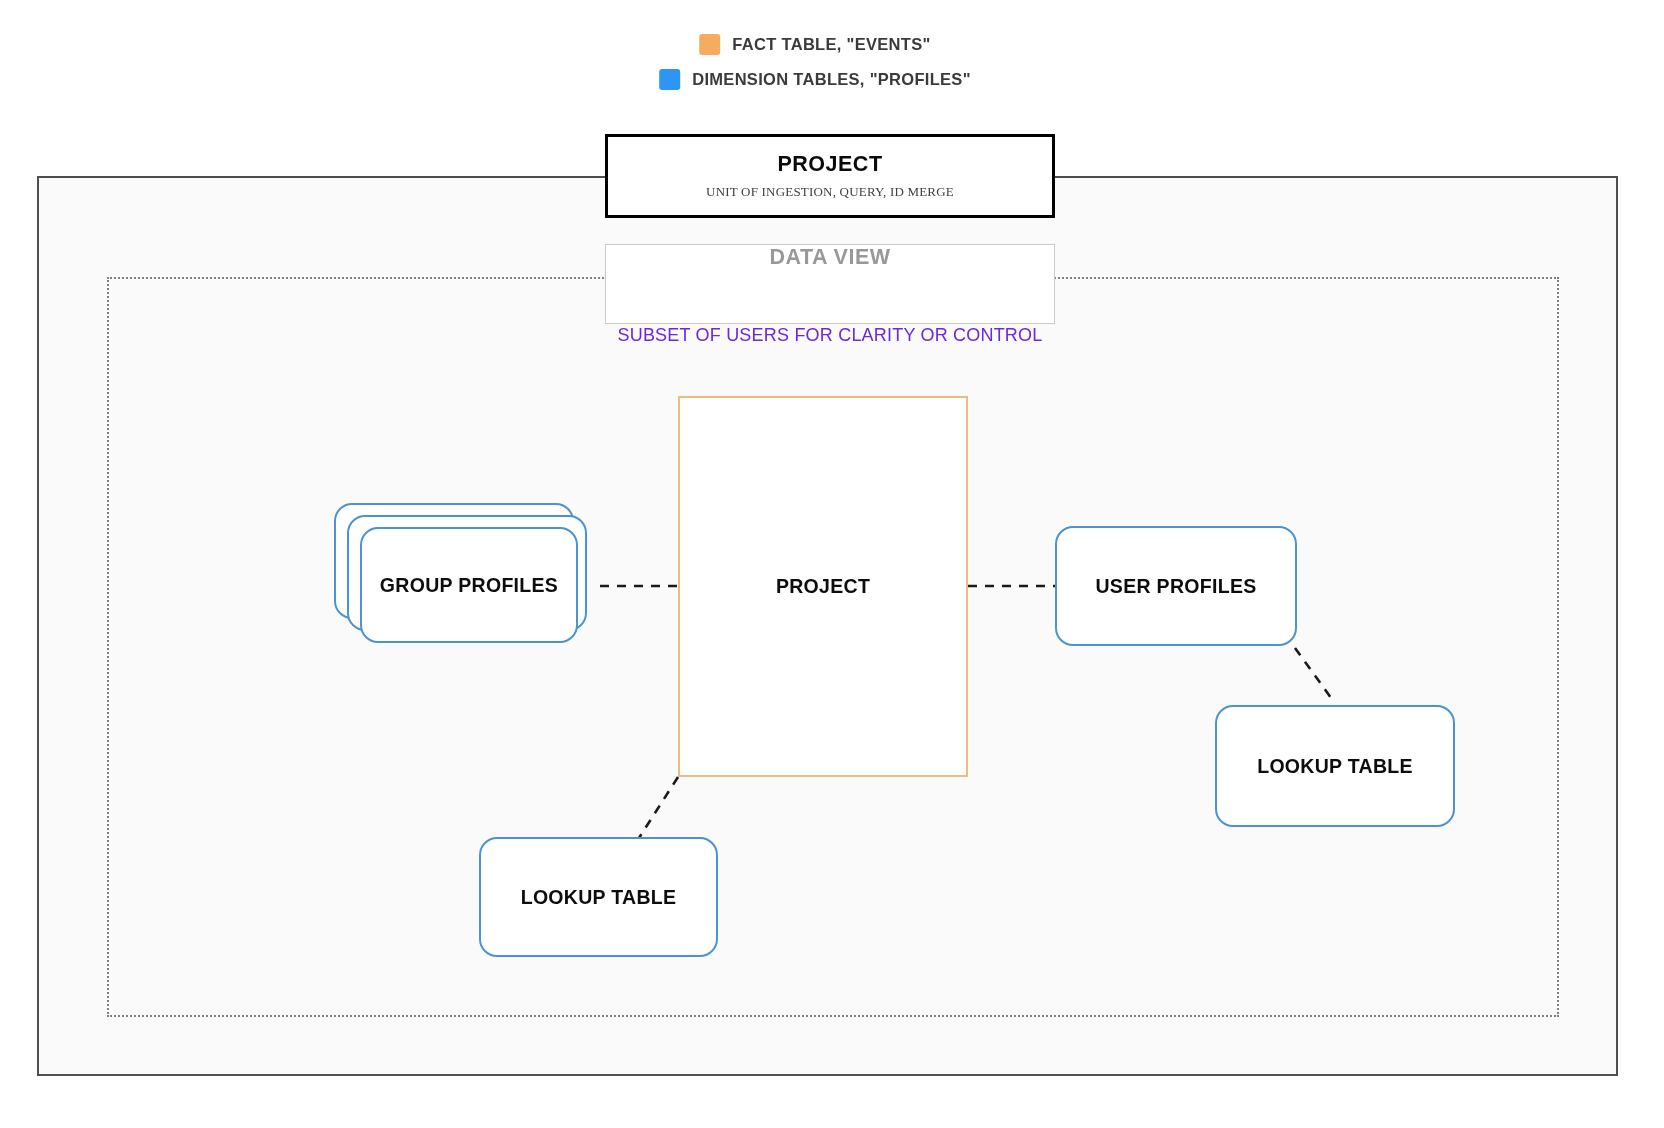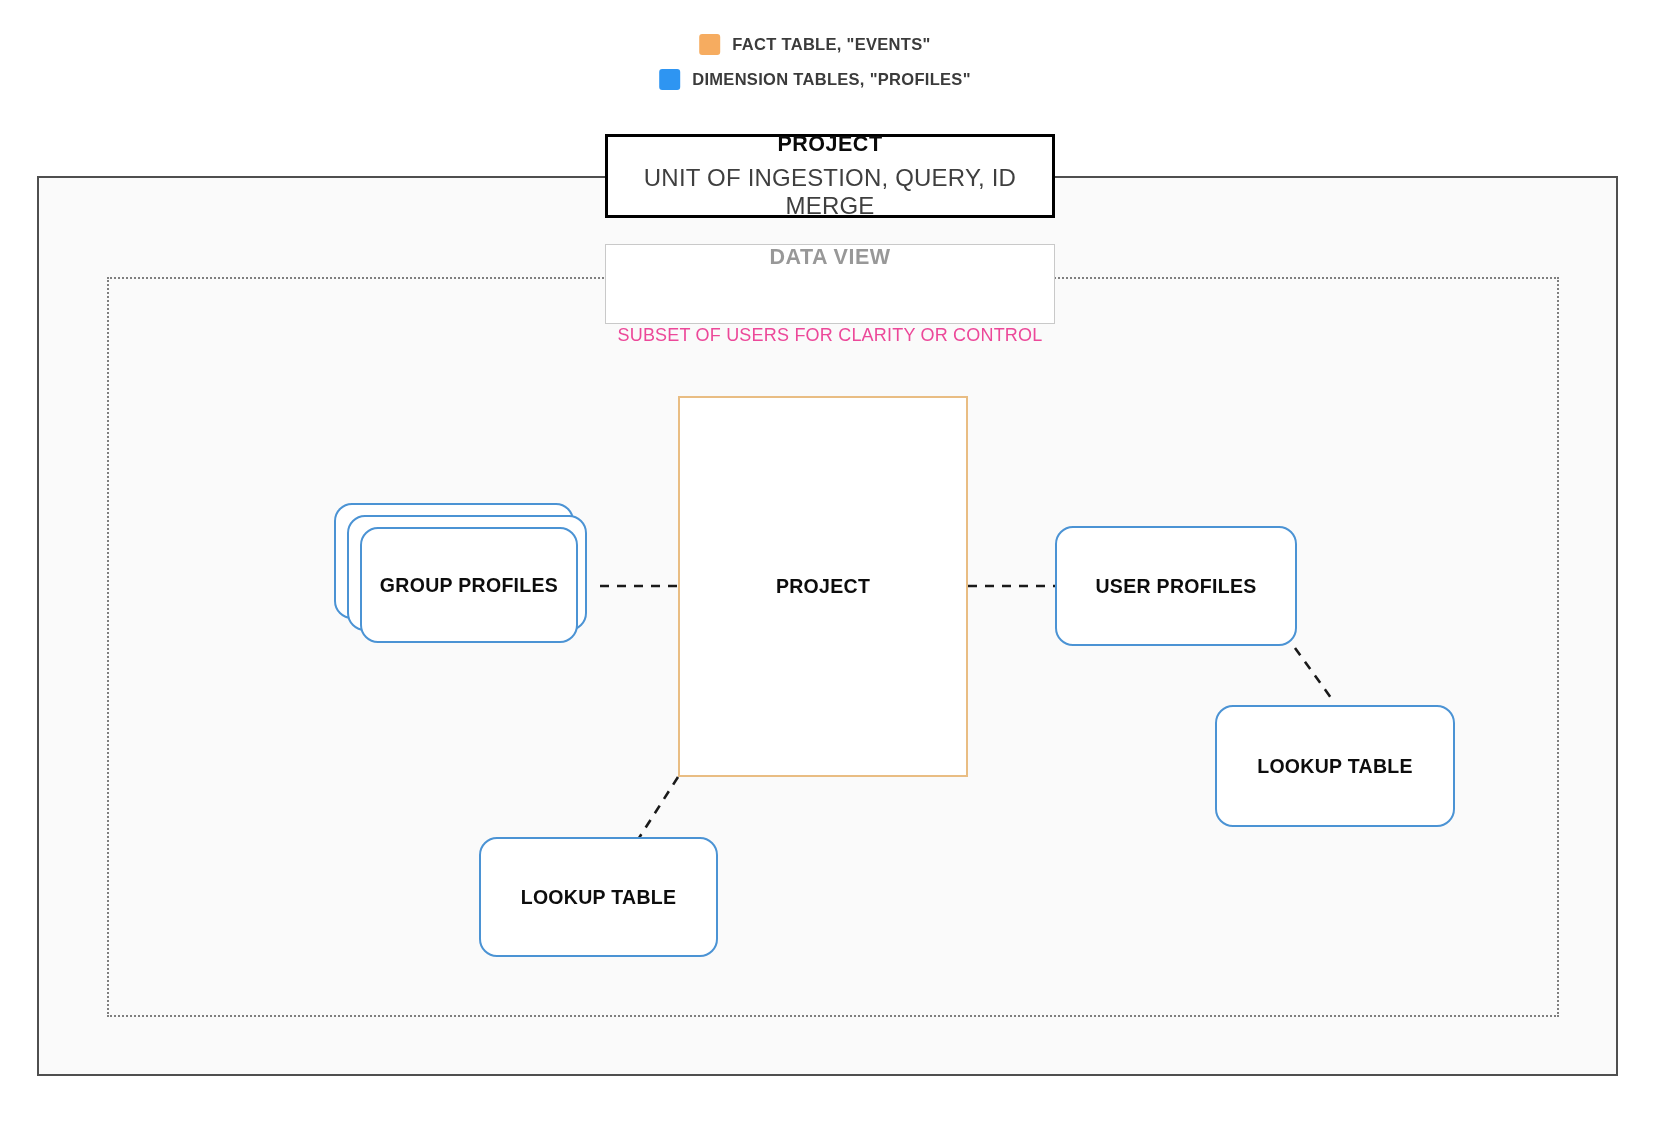--- a/index.html
+++ b/index.html
@@ -80,40 +80,41 @@
     border: 3px solid #000000;
     z-index: 5;
   }
   .project-title {
     font-size: 21.5px;
     font-weight: bold;
     letter-spacing: 0.5px;
     color: #0a0a0a;
   }
   .project-subtitle {
-    font-size: 24px;
+    font-size: 13px;
     color: #3f3f3f;
     letter-spacing: 0.2px;
+    font-family: Liberation Serif, serif;
   }
   .dataview-box {
     left: 605px; top: 244px;
     width: 450px; height: 80px;
     border: 1.5px solid #c9c9c9;
     z-index: 4;
     justify-content: space-between;
   }
   .dataview-title {
     font-size: 21.5px;
     font-weight: bold;
     letter-spacing: 0.5px;
     color: #989898;
   }
   .dataview-subtitle {
     font-size: 18px;
-    color: #ec4899;
+    color: #6d28d9;
     letter-spacing: 0.2px;
     margin-top: 48px;
   }
 
   
   .connectors {
     position: absolute;
     left: 0; top: 0;
     width: 1664px; height: 1128px;
     z-index: 2;

